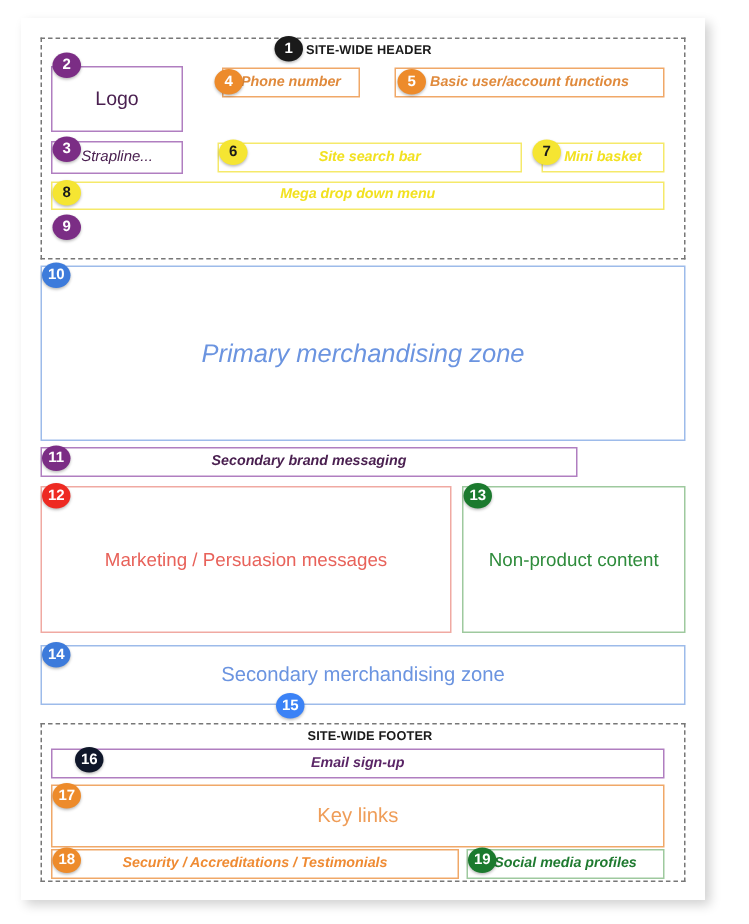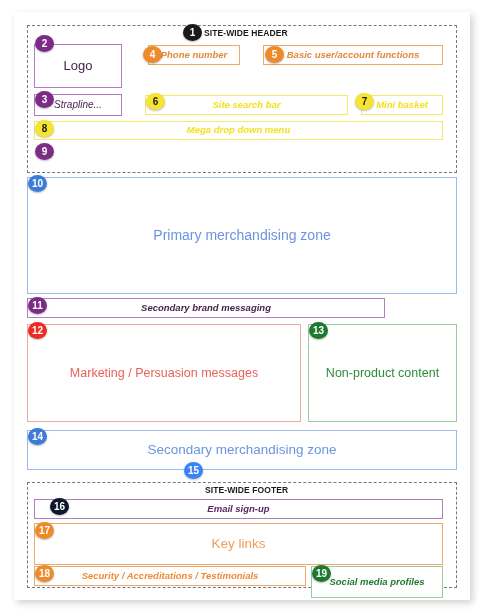--- a/index.html
+++ b/index.html
@@ -138,21 +138,21 @@
   <div class="badge dark-text" style="left:341px; top:81px; background:#f5e532;">7</div>
 
   <div class="wbox yellow" style="left:20px; top:109px; width:409px; height:19px;">
     <span class="label" style="font-size:9.5px;">Mega drop down menu</span>
   </div>
   <div class="badge dark-text" style="left:21px; top:108px; background:#f5e532;">8</div>
 
   <div class="badge" style="left:21px; top:131px; background:#7b2d85;">9</div>
 
   <div class="wbox blue" style="left:13px; top:165px; width:430px; height:117px;">
-    <span class="label" style="font-size:14px;">Primary merchandising zone</span>
+    <span class="label" style="font-size:17px;font-style:italic;">Primary merchandising zone</span>
   </div>
   <div class="badge" style="left:14px; top:163px; background:#3d7bdb;">10</div>
 
   <div class="wbox purple" style="left:13px; top:286px; width:358px; height:20px;">
     <span class="label" style="font-size:9.5px; color:#4a2050;">Secondary brand messaging</span>
   </div>
   <div class="badge" style="left:14px; top:285px; background:#7b2d85;">11</div>
 
   <div class="wbox red" style="left:13px; top:312px; width:274px; height:98px;">
     <span class="label" style="font-size:12.5px;">Marketing / Persuasion messages</span>
@@ -182,18 +182,18 @@
   <div class="wbox orange orange-plain" style="left:20px; top:511px; width:409px; height:42px;">
     <span class="label" style="font-size:13.5px; font-style:normal; font-weight:normal; color:#ef9d58;">Key links</span>
   </div>
   <div class="badge" style="left:21px; top:510px; background:#ed8b2b;">17</div>
 
   <div class="wbox orange orange-italic" style="left:20px; top:554px; width:272px; height:20px;">
     <span class="label" style="font-size:9.5px;">Security / Accreditations / Testimonials</span>
   </div>
   <div class="badge" style="left:21px; top:553px; background:#ed8b2b;">18</div>
 
-  <div class="wbox green green-italic" style="left:297px; top:554px; width:132px; height:32px;">
+  <div class="wbox green green-italic" style="left:297px; top:554px; width:132px; height:20px;">
     <span class="label" style="font-size:9.5px;">Social media profiles</span>
   </div>
   <div class="badge" style="left:298px; top:553px; background:#1b7a2e;">19</div>
 
 </div>
 
 </body></html>

